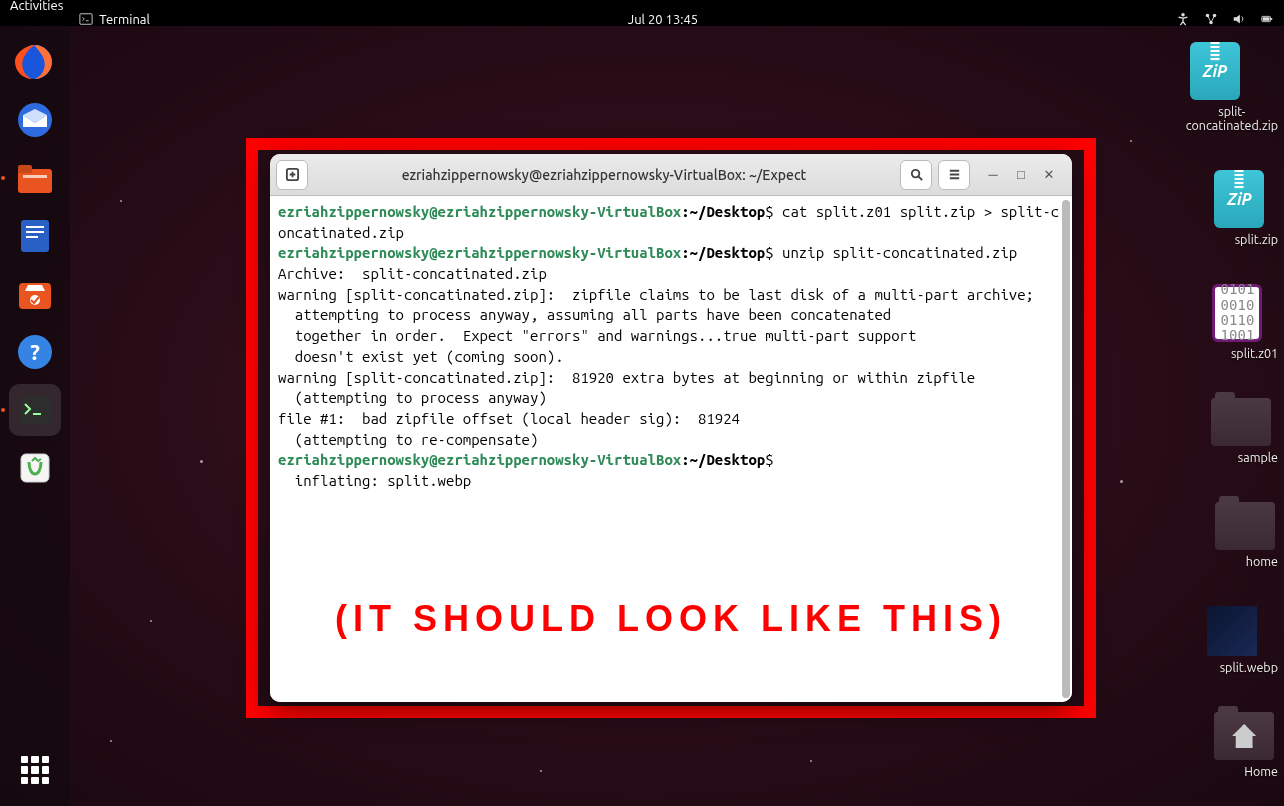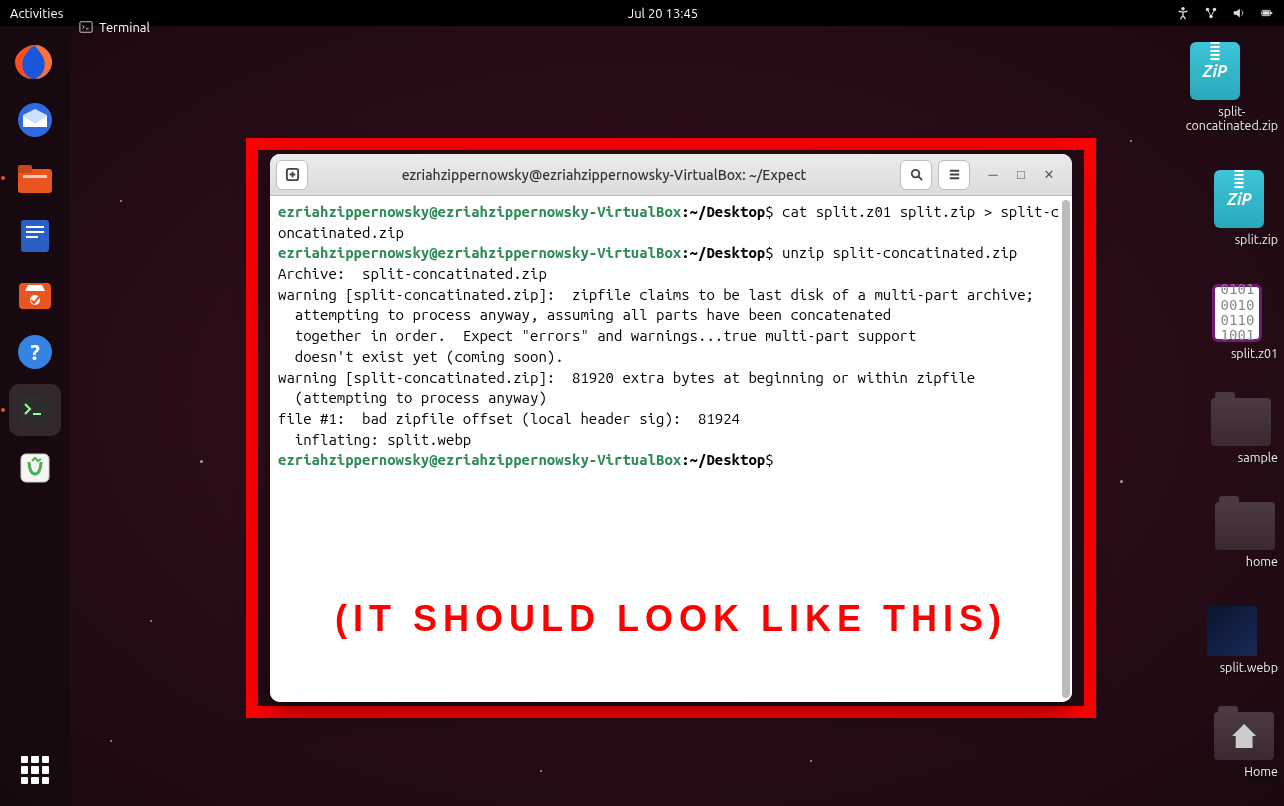--- a/index.html
+++ b/index.html
@@ -9,21 +9,21 @@
   font-family: Ubuntu, "Segoe UI", sans-serif;
   color: #fff;
   overflow: hidden;
   position: relative;
 }
 
 .star { position: absolute; background: #fff; border-radius: 50%; opacity: 0.6; }
 
 
 .topbar {
-  height: 26px; background: #000; display: flex; align-items: center;
+  height: 26px; background: #000; display: flex; align-items: flex-end;
   padding: 0 10px; font-size: 13px; justify-content: space-between;
 }
 .topbar-left { display: flex; gap: 16px; align-items: center; }
 .topbar-app { display: flex; align-items: center; gap: 6px; margin-top: 28px; }
 .topbar-right { display: flex; gap: 14px; align-items: center; }
 .topbar svg { width: 14px; height: 14px; fill: #ddd; }
 
 
 .dock {
   position: absolute; left: 0; top: 26px; bottom: 0;
@@ -340,17 +340,18 @@
   <div class="line"><span><span class="ps-user">ezriahzippernowsky@ezriahzippernowsky-VirtualBox</span><span class="ps-colon">:</span><span class="ps-path">~/Desktop</span><span class="ps-sigil">$</span> </span>cat split.z01 split.zip &gt; split-concatinated.zip</div>
       <div class="line"><span><span class="ps-user">ezriahzippernowsky@ezriahzippernowsky-VirtualBox</span><span class="ps-colon">:</span><span class="ps-path">~/Desktop</span><span class="ps-sigil">$</span> </span>unzip split-concatinated.zip</div>
       <div class="line">Archive:  split-concatinated.zip</div>
       <div class="line">warning [split-concatinated.zip]:  zipfile claims to be last disk of a multi-part archive;</div>
       <div class="line">  attempting to process anyway, assuming all parts have been concatenated</div>
       <div class="line">  together in order.  Expect "errors" and warnings...true multi-part support</div>
       <div class="line">  doesn't exist yet (coming soon).</div>
       <div class="line">warning [split-concatinated.zip]:  81920 extra bytes at beginning or within zipfile</div>
       <div class="line">  (attempting to process anyway)</div>
       <div class="line">file #1:  bad zipfile offset (local header sig):  81924</div>
+      <div class="line">  (attempting to re-compensate)</div>
+      <div class="line"><span><span class="ps-user">ezriahzippernowsky@ezriahzippernowsky-VirtualBox</span><span class="ps-colon">:</span><span class="ps-path">~/Desktop</span><span class="ps-sigil">$</span> </span></div>
       <div class="line">  inflating: split.webp</div>
-      <div class="line"><span><span class="ps-user">ezriahzippernowsky@ezriahzippernowsky-VirtualBox</span><span class="ps-colon">:</span><span class="ps-path">~/Desktop</span><span class="ps-sigil">$</span> </span></div>
     </div>
   <div class="annotation-text">(IT SHOULD LOOK LIKE THIS)</div>
 </div>
 
 </body></html>

